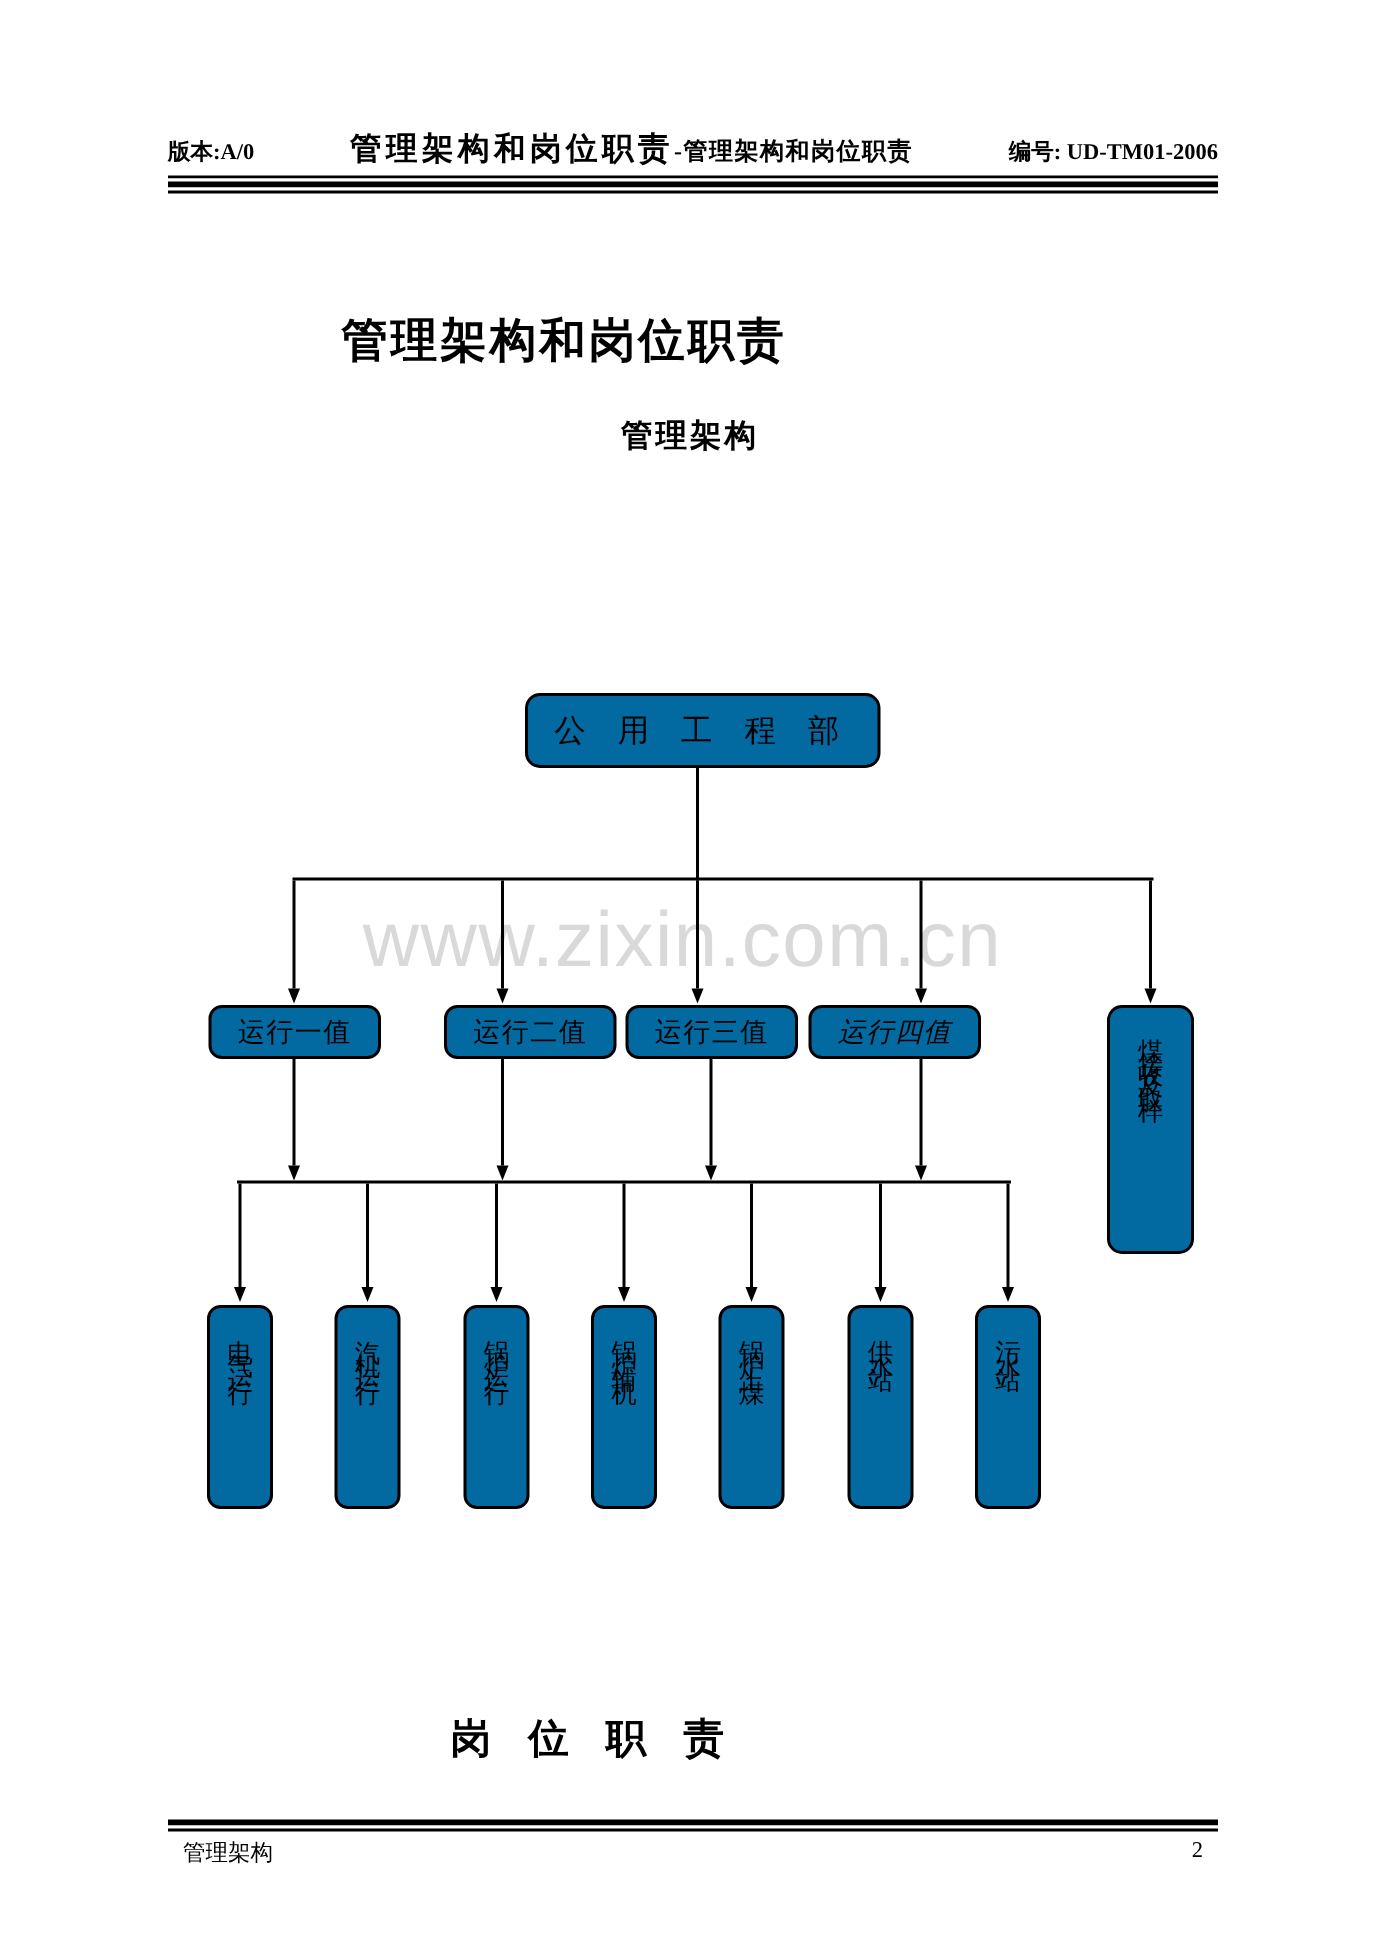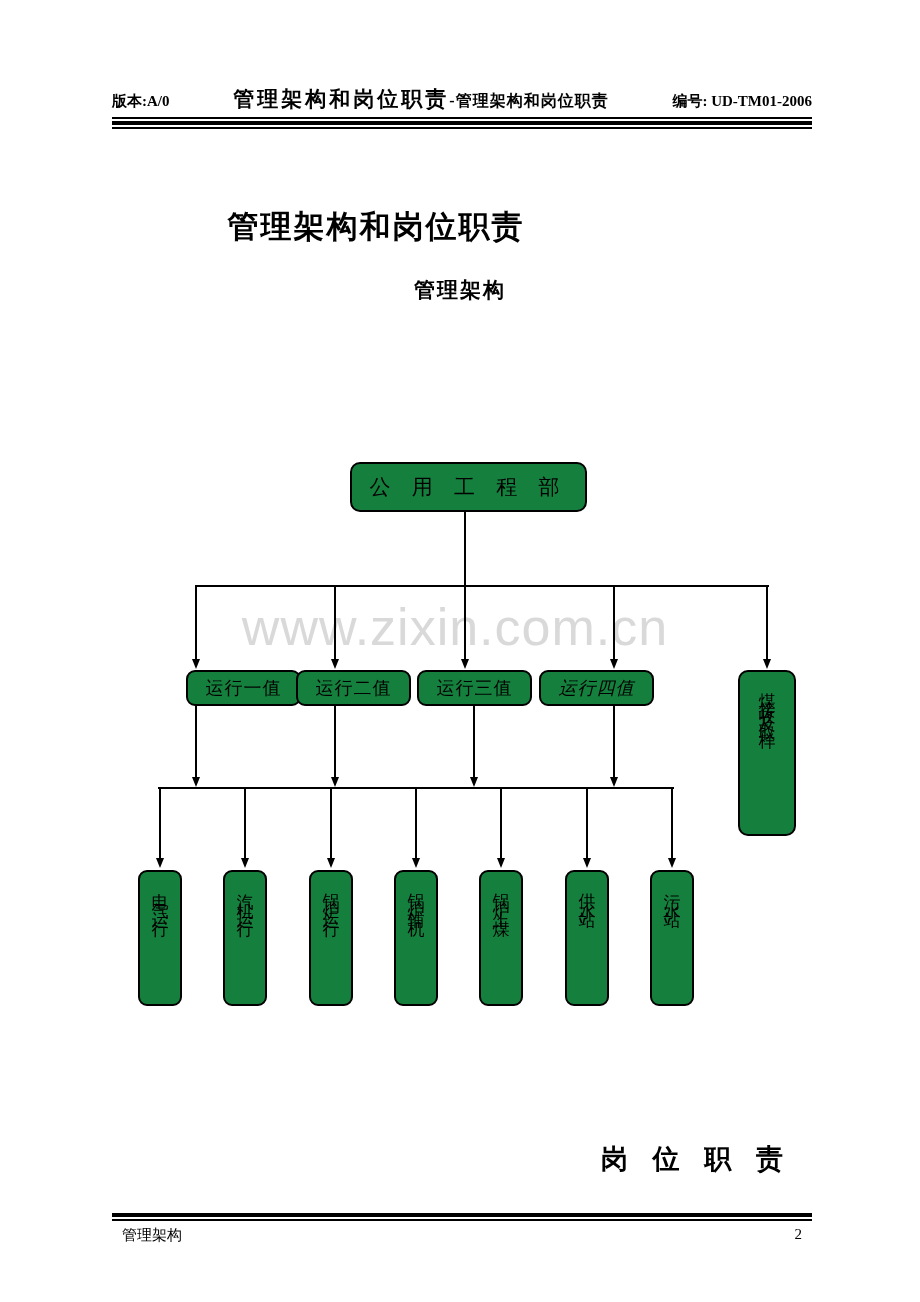--- a/index.html
+++ b/index.html
@@ -45,21 +45,21 @@
   
   .watermark{
     position:absolute;top:597px;left:455px;transform:translateX(-50%);
     font-family:"Liberation Sans","DejaVu Sans",sans-serif;
     font-size:52px;color:#d9d9d9;letter-spacing:1px;white-space:nowrap;
     z-index:1;
   }
   
   .chart{position:absolute;top:0;left:0;width:920px;height:1302px;z-index:2;pointer-events:none;}
   .node{
-    position:absolute;background:#15803d;border:2px solid #000;border-radius:9px;
+    position:absolute;background:#0369a1;border:2px solid #000;border-radius:9px;
     display:flex;align-items:center;justify-content:center;
   }
   .root-node{left:350px;top:462px;width:233px;height:46px;border-radius:10px;
     font-size:21px;letter-spacing:8px;}
   .shift-node{top:670px;width:111px;height:32px;font-size:18px;letter-spacing:1px;}
   .tallbox{left:738px;top:670px;width:54px;height:162px;border-radius:10px;
     align-items:flex-start;padding-top:0;}
   .unit-node{top:870px;width:40px;height:132px;align-items:flex-start;}
   .vtext{
     writing-mode:vertical-rl;text-orientation:upright;
@@ -67,21 +67,21 @@
   }
   .tallbox .vtext{letter-spacing:8px;margin-top:7px;}
   .line{position:absolute;background:#000;}
   .arrow{
     position:absolute;width:0;height:0;
     border-left:4.5px solid transparent;border-right:4.5px solid transparent;
     border-top:10px solid #000;
   }
   
   .bottom-heading{
-    position:absolute;top:1141px;left:0;width:792px;text-align:right;
+    position:absolute;top:1141px;left:0;width:792px;text-align:center;
     font-size:27px;font-weight:bold;letter-spacing:9px;
   }
   .footer-rule{position:absolute;left:112px;width:700px;top:1213px;}
   .footer-rule .f1{height:3.5px;background:#000;}
   .footer-rule .fg{height:2px;background:#fff;}
   .footer-rule .f2{height:2px;background:#000;}
   .footer-row{
     position:absolute;left:122px;top:1226px;width:680px;
     display:flex;justify-content:space-between;font-size:15px;
   }
@@ -121,21 +121,21 @@
     <div class="arrow" style="left:191.5px;top:659px;"></div>
     <div class="line" style="left:334px;top:587px;width:2px;height:72px;"></div>
     <div class="arrow" style="left:330.5px;top:659px;"></div>
     <div class="line" style="left:464px;top:587px;width:2px;height:72px;"></div>
     <div class="arrow" style="left:460.5px;top:659px;"></div>
     <div class="line" style="left:613px;top:587px;width:2px;height:72px;"></div>
     <div class="arrow" style="left:609.5px;top:659px;"></div>
     <div class="line" style="left:766px;top:587px;width:2px;height:72px;"></div>
     <div class="arrow" style="left:762.5px;top:659px;"></div>
 
-    <div class="node shift-node" style="left:139px;margin-left:47px;">运行一值</div>
+    <div class="node shift-node" style="left:139px;">运行一值</div>
     <div class="node shift-node" style="left:296px;">运行二值</div>
     <div class="node shift-node" style="left:417px;">运行三值</div>
     <div class="node shift-node" style="left:539px;font-style:italic;">运行四值</div>
 
     <div class="node tallbox">
       <span class="vtext">煤接收及取样</span>
     </div>
 
     <div class="line" style="left:195px;top:706px;width:2px;height:71px;"></div>
     <div class="arrow" style="left:191.5px;top:777px;"></div>

